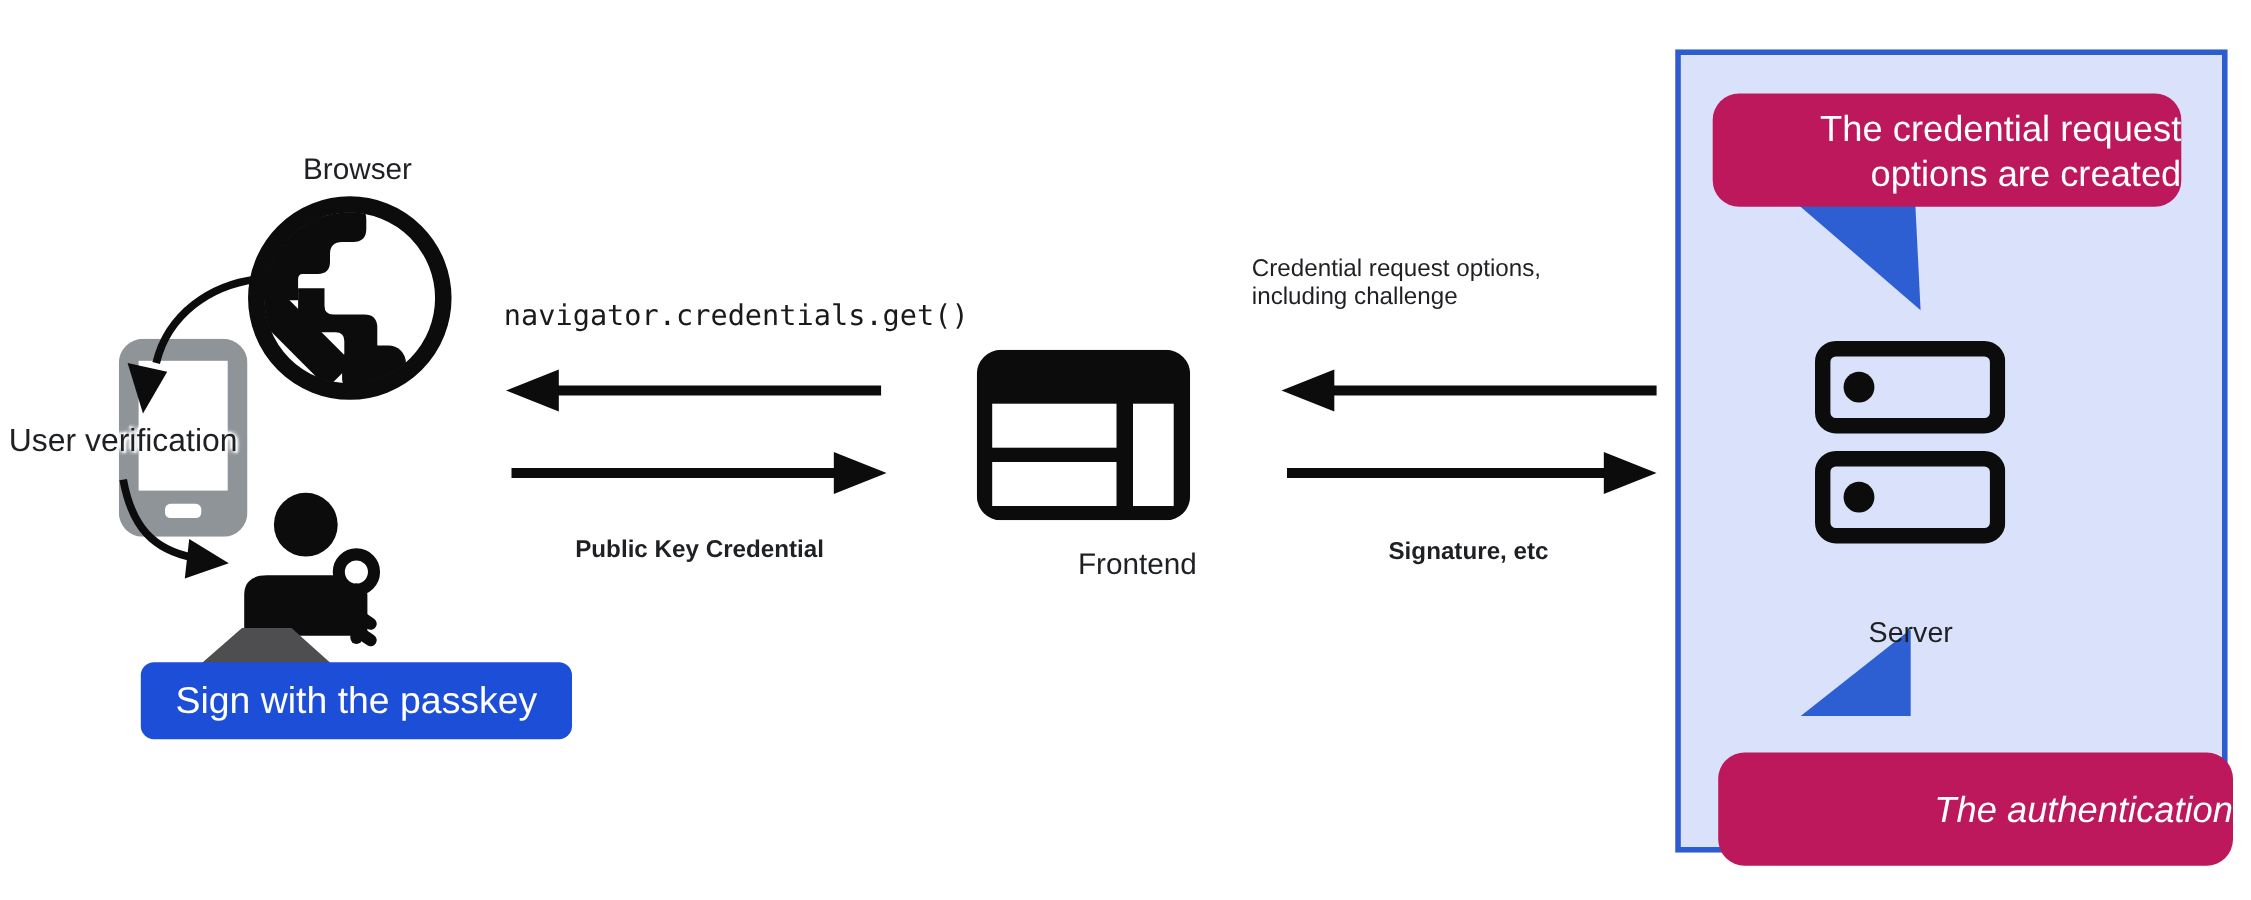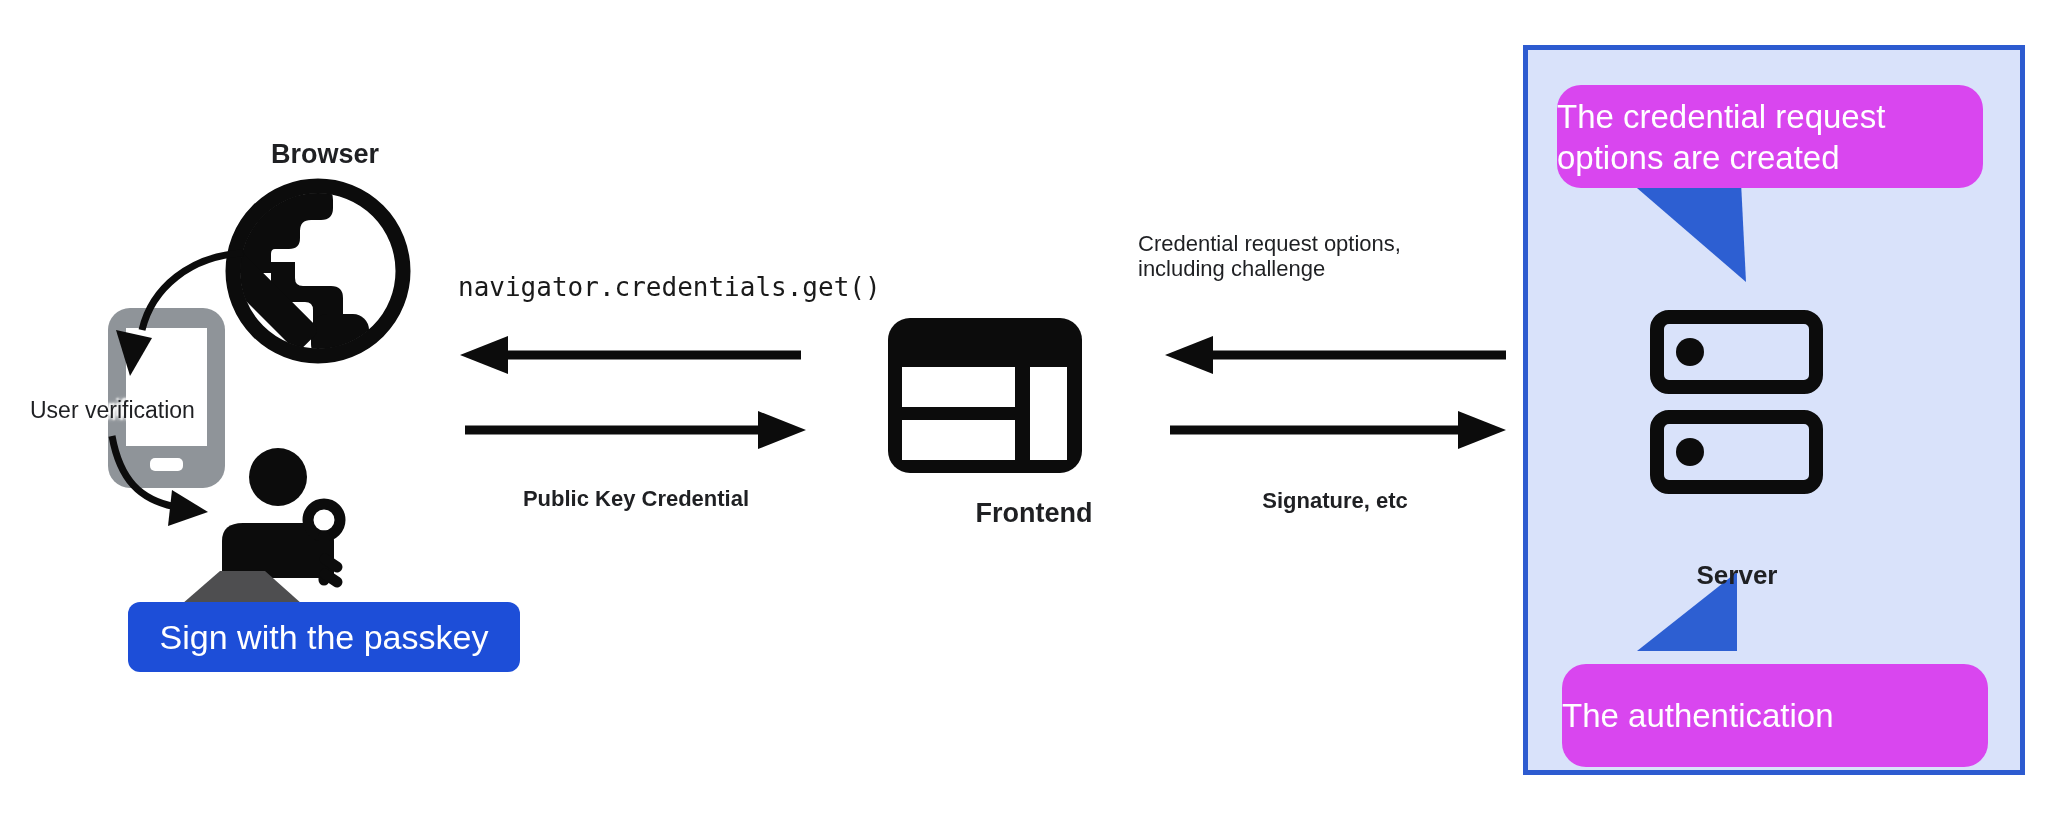--- a/index.html
+++ b/index.html
@@ -12,32 +12,32 @@
   .overlay{position:absolute;left:0;top:0;width:2046px;height:818px;pointer-events:none;}
 
   
   .server-panel{
     left:1523px;top:45px;width:502px;height:730px;box-sizing:border-box;
     background:#d9e2fa;border:5px solid #2d5bd0;
   }
 
   
   .label{position:absolute;white-space:nowrap;}
-  .node-label{font-weight:bold;font-size:27px;transform:translateX(-50%);}
+  .node-label{font-weight:normal;font-size:27px;transform:translateX(-50%);}
   .msg-label{font-size:22px;}
   .center{transform:translateX(-50%);text-align:left;font-weight:bold;}
   .code-label{font-family:"DejaVu Sans Mono", monospace;font-size:26px;color:#1a1a1a;}
   .halo{
     text-shadow:0 0 4px #fff,0 0 4px #fff,0 0 6px #fff,2px 2px 2px #fff,-2px -2px 2px #fff;
   }
 
   
   .bubble{
-    position:absolute;background:#d946ef;color:#ffffff;border-radius:24px;
-    display:flex;flex-direction:column;justify-content:center;align-items:flex-start;
+    position:absolute;background:#be185d;color:#ffffff;border-radius:24px;
+    display:flex;flex-direction:column;justify-content:center;align-items:flex-end;
     font-size:33px;line-height:41px;text-align:center;
   }
   
   .tooltip-dark{
     position:absolute;left:128px;top:602px;width:392px;height:70px;
     background:#1d4ed8;color:#ffffff;border-radius:12px;
     display:flex;align-items:center;justify-content:center;font-size:34px;
   }
 
   .ink{fill:#0c0c0c;}
@@ -131,21 +131,21 @@
     </g>
 
     <polygon points="220,571 265,571 302,604 182,604" fill="#4e4e50"></polygon>
 
     <polygon points="1630,182 1741,182 1746,282" fill="#2d5fd2"></polygon>
     <polygon points="1737,572 1737,651 1637,651" fill="#2d5fd2"></polygon>
   </svg>
 
   <div class="label node-label" style="left:325px;top:139px;">Browser</div>
 
-  <div class="label msg-label halo" style="left:30px;top:385px;font-size:23px;margin-top:12px;">User verification</div>
+  <div class="label msg-label halo" style="left:8px;top:385px;font-size:29px;">User verification</div>
 
   <div class="label code-label" style="left:458px;top:272px;">navigator.credentials.get()</div>
 
   <div class="label msg-label center" style="left:636px;top:486px;">Public Key Credential</div>
 
   <div class="label node-label" style="left:1034px;top:498px;">Frontend</div>
 
   <div class="label msg-label" style="left:1138px;top:231px;">Credential request options,</div>
   <div class="label msg-label" style="left:1138px;top:256px;">including challenge</div>
 
@@ -155,17 +155,17 @@
 
   <div class="tooltip-dark">
     <span>Sign with the passkey</span>
   </div>
 
   <div class="bubble" style="left:1557px;top:85px;width:426px;height:103px;">
     <div>The credential request</div>
     <div>options are created</div>
   </div>
 
-  <div class="bubble" style="left:1562px;top:664px;width:426px;height:103px;">
+  <div class="bubble" style="left:1562px;top:684px;width:468px;height:103px;font-style:italic;">
     <div>The authentication</div>
   </div>
 
 </div>
 
 </body></html>

